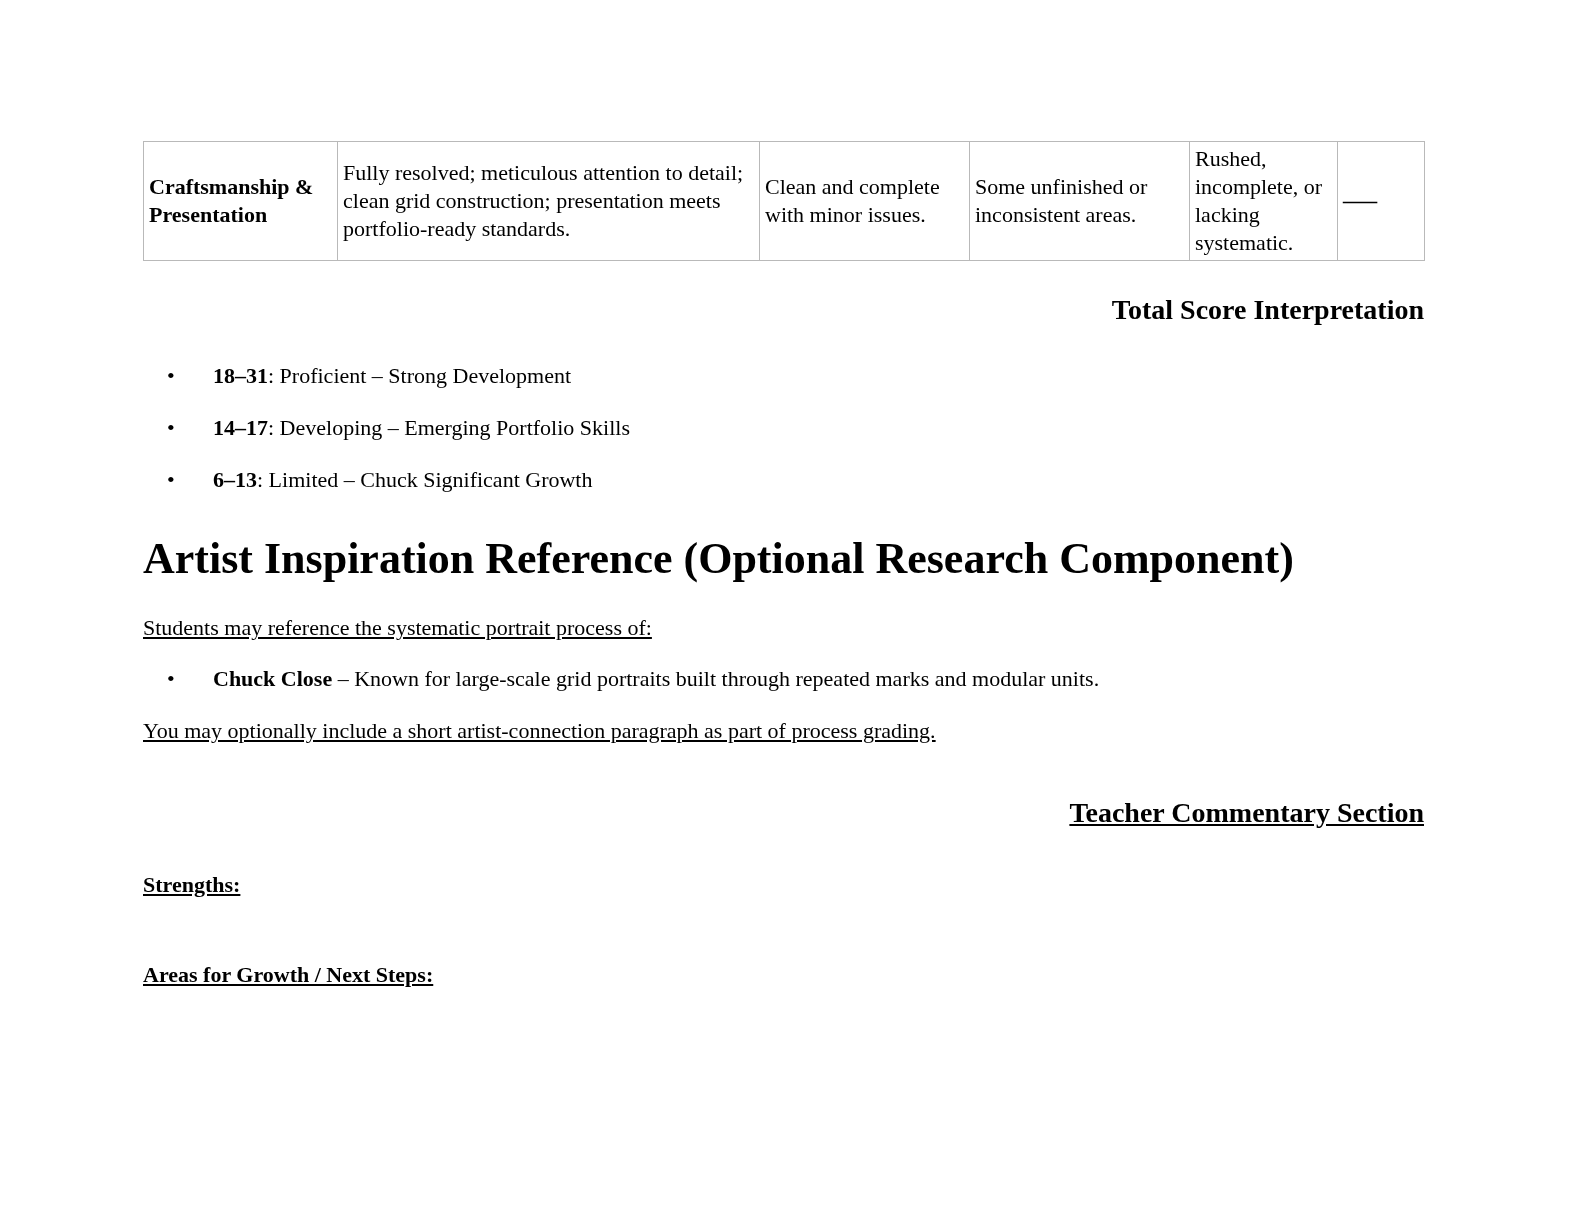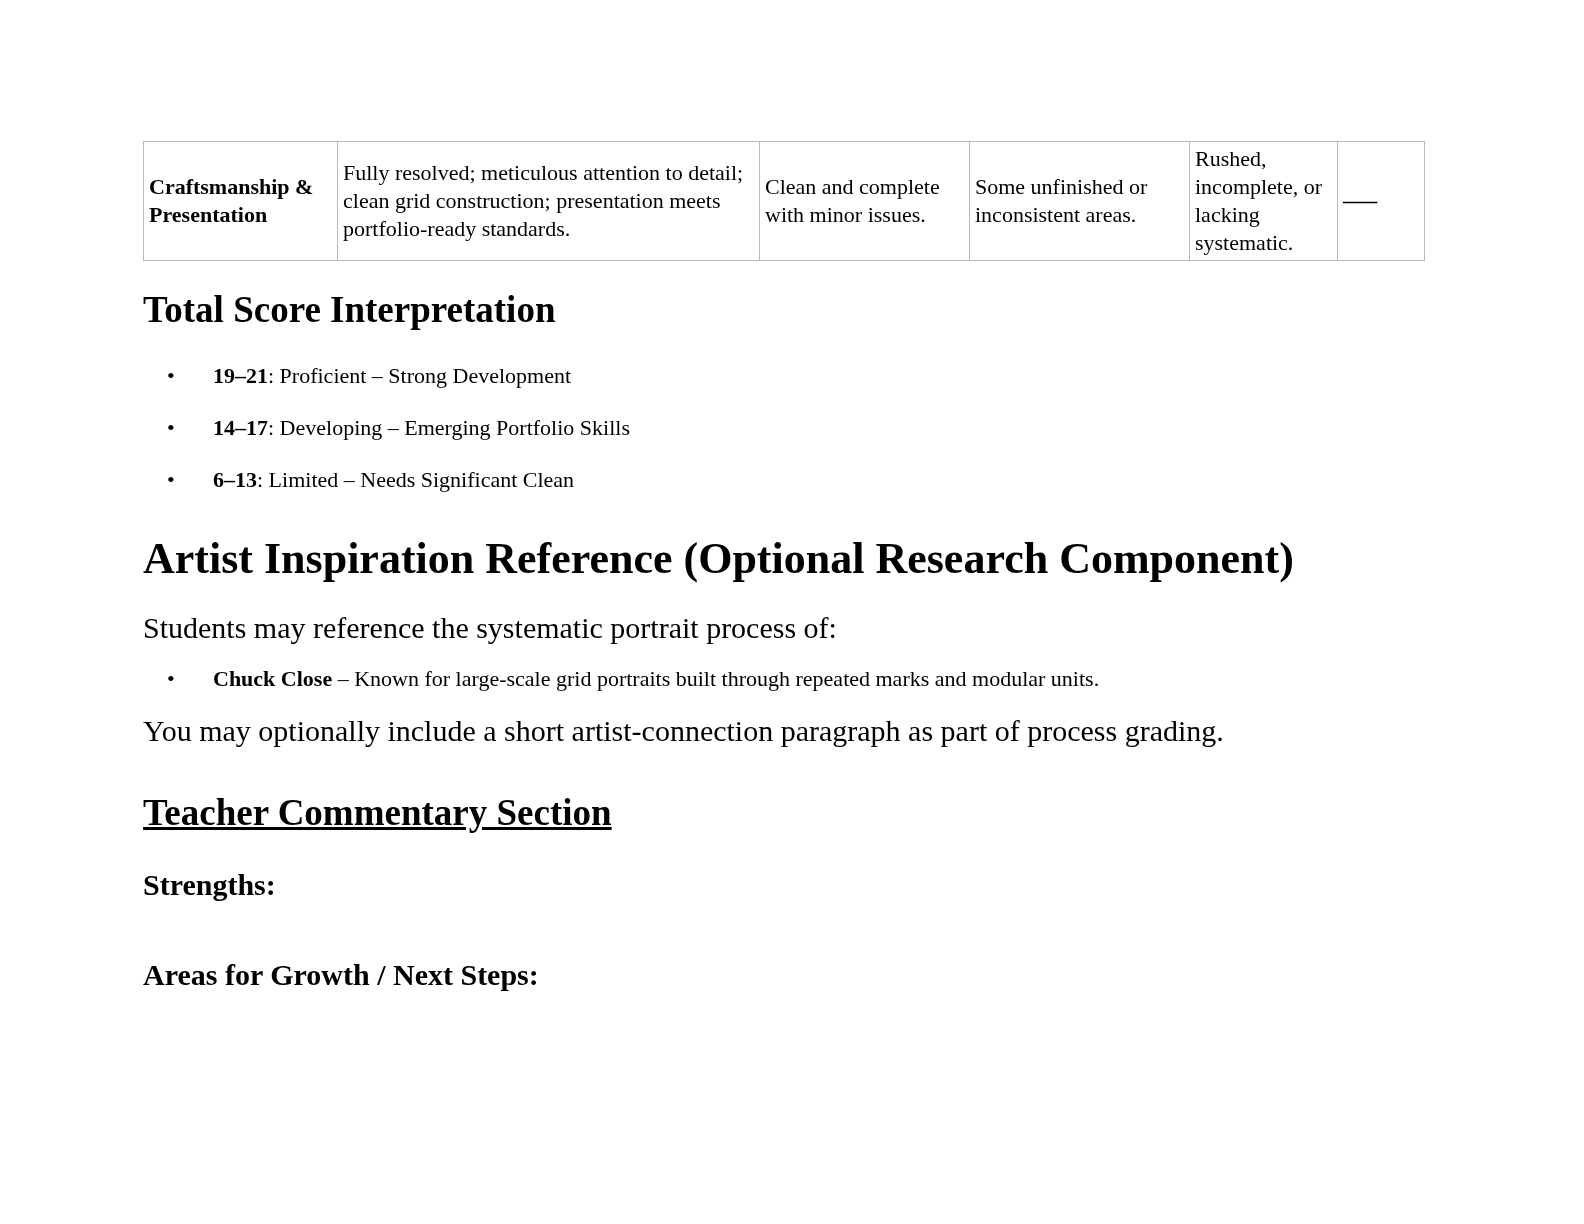--- a/index.html
+++ b/index.html
@@ -37,35 +37,36 @@
   td.criterion { font-weight: bold; }
   .score-dash {
     display: inline-block;
     transform: scaleX(1.55);
     transform-origin: left center;
     font-weight: bold;
   }
 
   
   h2.section-h {
-    font-size: 37px;
+    font-size: 28px;
     line-height: 32px;
     font-weight: bold;
     margin-top: 33px;
+    text-align: right;
   }
   h1.big-h {
     font-size: 44px;
     line-height: 44px;
     font-weight: bold;
     margin-top: 43px;
   }
   h2.teacher-h { margin-top: 52px; text-decoration: underline; }
 
   
-  p.body-p { font-size: 30px; line-height: 28px; }
+  p.body-p { font-size: 22px; line-height: 28px; text-decoration: underline; }
   p.intro-p    { margin-top: 33px; }
   p.note-p     { margin-top: 24px; }
   p.label-p    { font-weight: bold; }
   p.strengths-p { margin-top: 42px; }
   p.growth-p    { margin-top: 62px; }
 
   
   ul.doc-list {
     list-style: none;
     margin-top: 36px;
@@ -113,27 +114,27 @@
           <span class="score-dash">—</span>
         </td>
       </tr>
     </tbody>
   </table>
 
   <h2 class="section-h">Total Score Interpretation</h2>
 
   <ul class="doc-list">
     <li>
-      <span class="b">19–21</span><span>: Proficient – Strong Development</span>
+      <span class="b">18–31</span><span>: Proficient – Strong Development</span>
     </li>
     <li>
       <span class="b">14–17</span><span>: Developing – Emerging Portfolio Skills</span>
     </li>
     <li>
-      <span class="b">6–13</span><span>: Limited – Needs Significant Clean</span>
+      <span class="b">6–13</span><span>: Limited – Chuck Significant Growth</span>
     </li>
   </ul>
 
   <h1 class="big-h">Artist Inspiration Reference (Optional Research Component)</h1>
 
   <p class="body-p intro-p">Students may reference the systematic portrait process of:</p>
 
   <ul class="doc-list artist-list">
     <li>
       <span class="b">Chuck Close</span><span class="sep-text">– Known for large-scale grid portraits built through repeated marks and modular units.</span>

